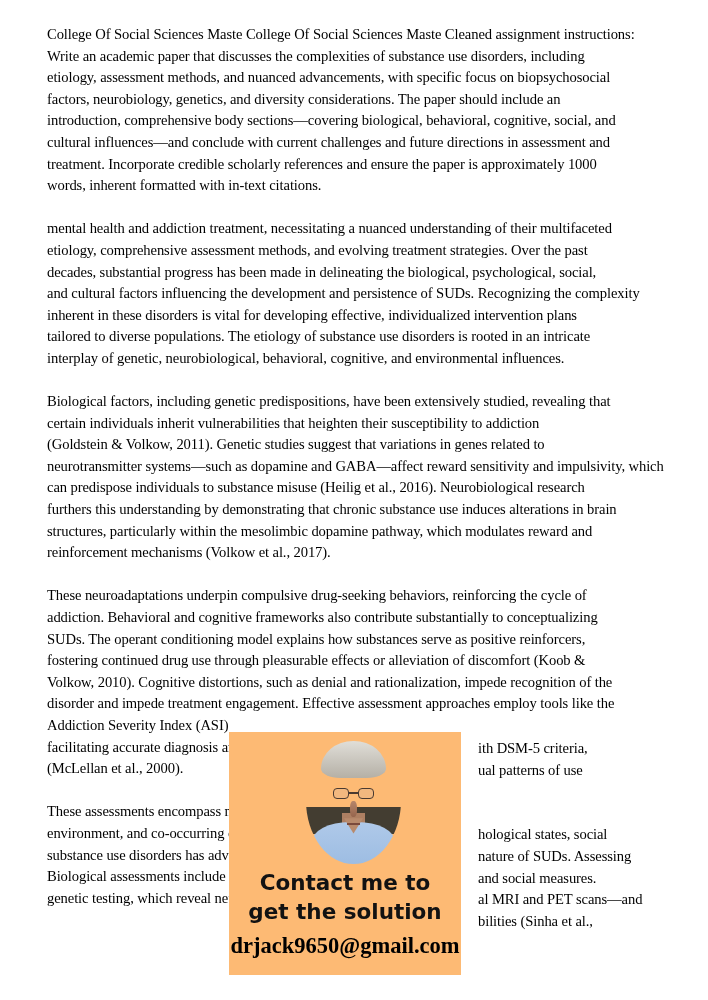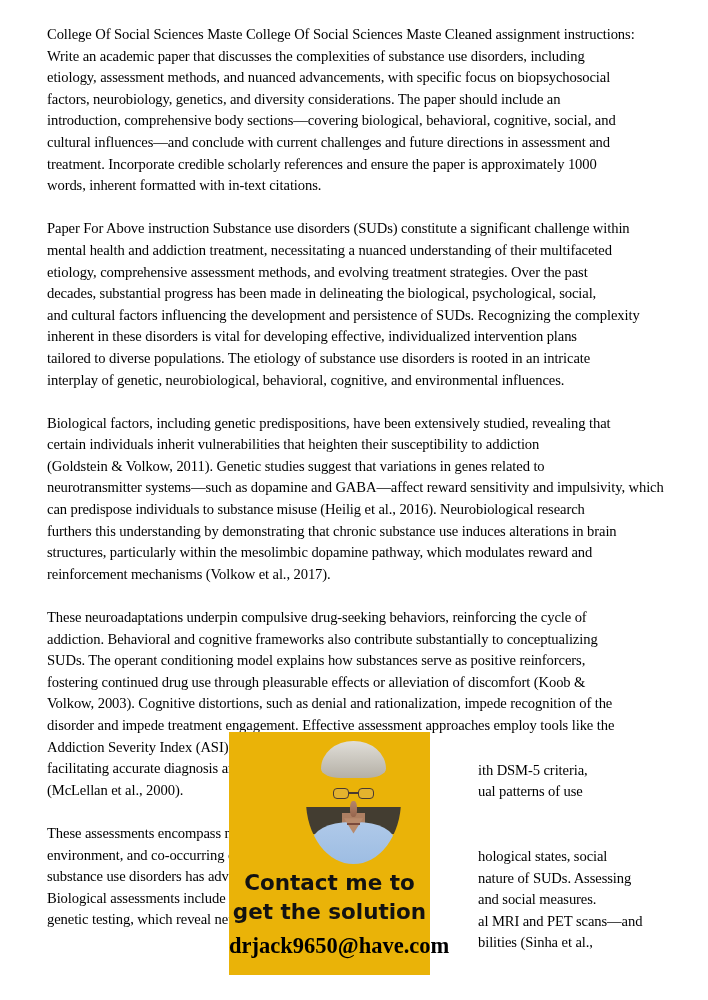--- a/index.html
+++ b/index.html
@@ -5,22 +5,22 @@
   html,body{margin:0;padding:0;background:#ffffff;}
   .page{position:relative;width:708px;height:1000px;background:#ffffff;overflow:hidden;
         font-family:"Liberation Serif",serif;color:#000;}
   .doc{position:absolute;left:47px;top:24px;font-size:14.6px;line-height:21.6px;
        letter-spacing:-0.1px;}
   .para{margin:0 0 21.6px 0;}
   .line{white-space:nowrap;height:21.6px;position:relative;}
   .rfrag{position:absolute;left:431px;top:0;white-space:nowrap;margin-top:23px;}
 
   
-  .overlay{position:absolute;left:229px;top:732px;width:201px;height:243px;
-           background:#eab308;z-index:5;}
+  .overlay{position:absolute;left:229px;top:732px;width:232px;height:243px;
+           background:#fdba74;z-index:5;}
   .photo{position:absolute;left:77px;top:5px;width:95px;height:127px;border-radius:50%;
          overflow:hidden;
          background:repeating-linear-gradient(90deg,#C9AA70 0 9px,#A8createdA 0,#A88A52 9px 12px,#C9AA70 12px 19px,#93793F 19px 21px);}
   .photo .band{position:absolute;left:0;top:55%;width:100%;height:21%;background:#433D31;}
   .photo .shirt{position:absolute;left:6%;bottom:-2%;width:88%;height:35%;
                 background:linear-gradient(#AFC9E9,#9CBCE2);border-radius:45% 45% 0 0;}
   .photo .collar{position:absolute;left:40%;bottom:24%;width:20%;height:12%;
                  background:#B88A6C;clip-path:polygon(0 0,100% 0,50% 100%);}
   .photo .neck{position:absolute;left:38%;top:60%;width:24%;height:16%;background:#AD7F62;}
   .photo .face{position:absolute;left:26%;top:12%;width:48%;height:62%;
@@ -60,21 +60,20 @@
       <div class="line">Write an academic paper that discusses the complexities of substance use disorders, including</div>
       <div class="line">etiology, assessment methods, and nuanced advancements, with specific focus on biopsychosocial</div>
       <div class="line">factors, neurobiology, genetics, and diversity considerations. The paper should include an</div>
       <div class="line">introduction, comprehensive body sections—covering biological, behavioral, cognitive, social, and</div>
       <div class="line">cultural influences—and conclude with current challenges and future directions in assessment and</div>
       <div class="line">treatment. Incorporate credible scholarly references and ensure the paper is approximately 1000</div>
       <div class="line">words, inherent formatted with in-text citations.</div>
     </div>
 
     <div class="para">
-      <div class="line">Paper For Above instruction Substance use disorders (SUDs) constitute a significant challenge within</div>
       <div class="line">mental health and addiction treatment, necessitating a nuanced understanding of their multifaceted</div>
       <div class="line">etiology, comprehensive assessment methods, and evolving treatment strategies. Over the past</div>
       <div class="line">decades, substantial progress has been made in delineating the biological, psychological, social,</div>
       <div class="line">and cultural factors influencing the development and persistence of SUDs. Recognizing the complexity</div>
       <div class="line">inherent in these disorders is vital for developing effective, individualized intervention plans</div>
       <div class="line">tailored to diverse populations. The etiology of substance use disorders is rooted in an intricate</div>
       <div class="line">interplay of genetic, neurobiological, behavioral, cognitive, and environmental influences.</div>
     </div>
 
     <div class="para">
@@ -86,21 +85,21 @@
       <div class="line">furthers this understanding by demonstrating that chronic substance use induces alterations in brain</div>
       <div class="line">structures, particularly within the mesolimbic dopamine pathway, which modulates reward and</div>
       <div class="line">reinforcement mechanisms (Volkow et al., 2017).</div>
     </div>
 
     <div class="para">
       <div class="line">These neuroadaptations underpin compulsive drug-seeking behaviors, reinforcing the cycle of</div>
       <div class="line">addiction. Behavioral and cognitive frameworks also contribute substantially to conceptualizing</div>
       <div class="line">SUDs. The operant conditioning model explains how substances serve as positive reinforcers,</div>
       <div class="line">fostering continued drug use through pleasurable effects or alleviation of discomfort (Koob &amp;</div>
-      <div class="line">Volkow, 2003). Cognitive distortions, such as denial and rationalization, impede recognition of the</div>
+      <div class="line">Volkow, 2010). Cognitive distortions, such as denial and rationalization, impede recognition of the</div>
       <div class="line">disorder and impede treatment engagement. Effective assessment approaches employ tools like the</div>
       <div class="line">
         <span>Addiction Severity Index (ASI)</span>
         <span class="rfrag">ith DSM-5 criteria,</span>
       </div>
       <div class="line">
         <span>facilitating accurate diagnosis an</span>
         <span class="rfrag">ual patterns of use</span>
       </div>
       <div class="line">(McLellan et al., 2000).</div>
@@ -143,16 +142,16 @@
         <span class="lens l"></span>
         <span class="lens r"></span>
       </div>
       <div class="nose"></div>
       <div class="mouth"></div>
     </div>
     <div class="heading">
       <div>Contact me to</div>
       <div>get the solution</div>
     </div>
-    <div class="email">drjack9650@have.com</div>
+    <div class="email">drjack9650@gmail.com</div>
   </div>
 
 </div>
 
 </body></html>

